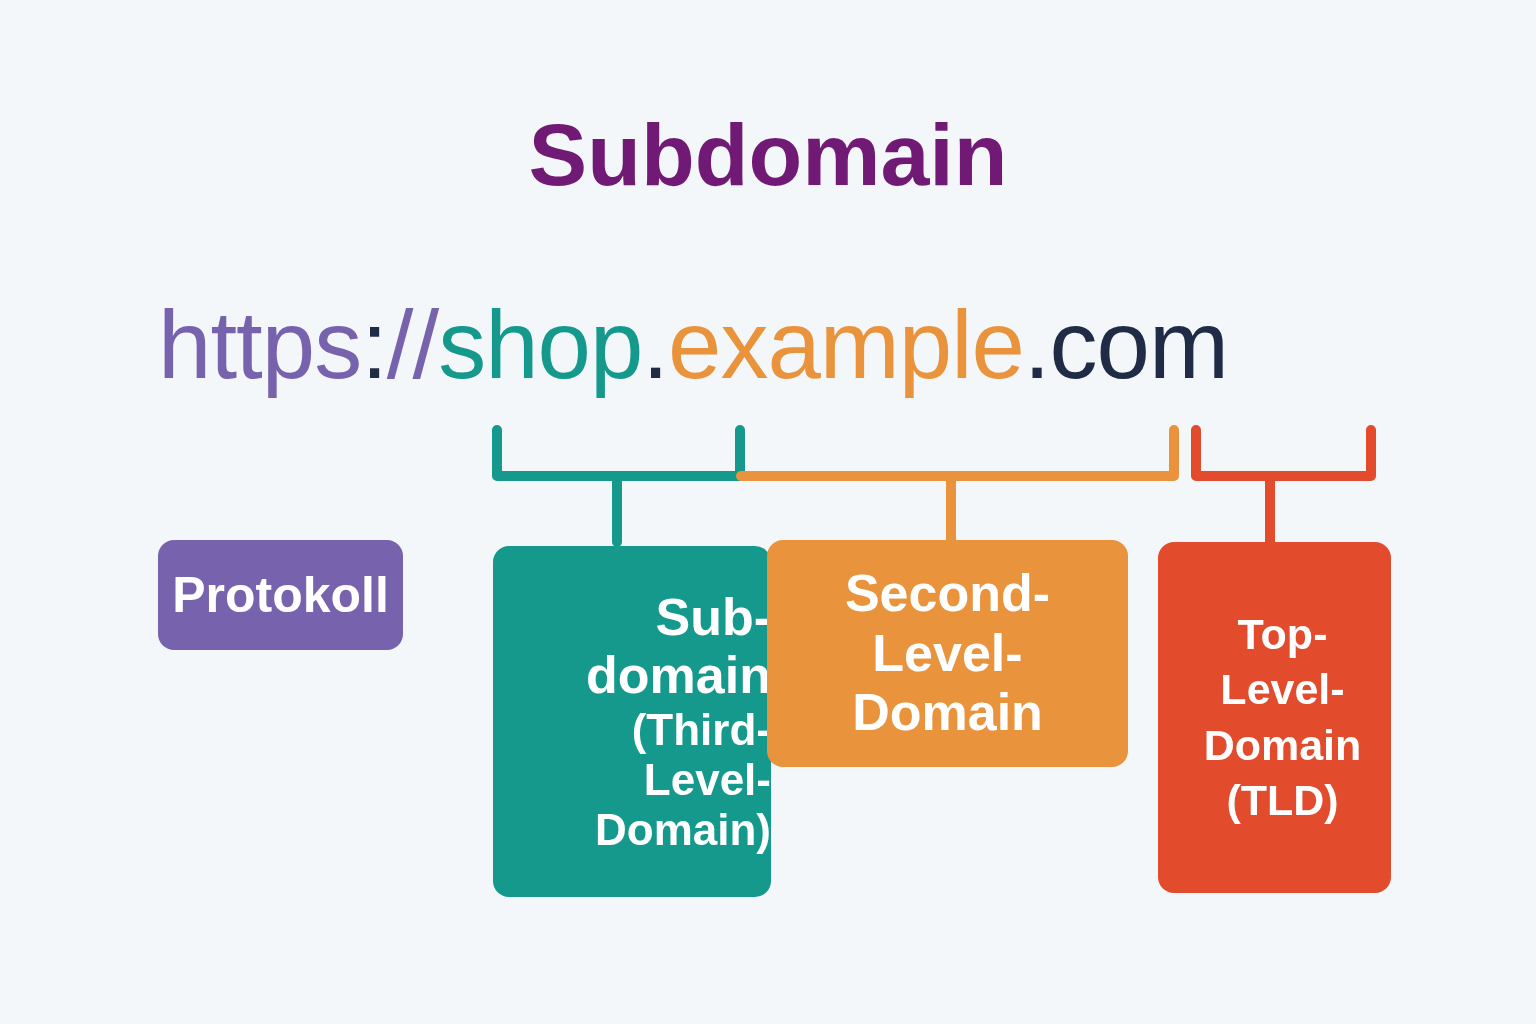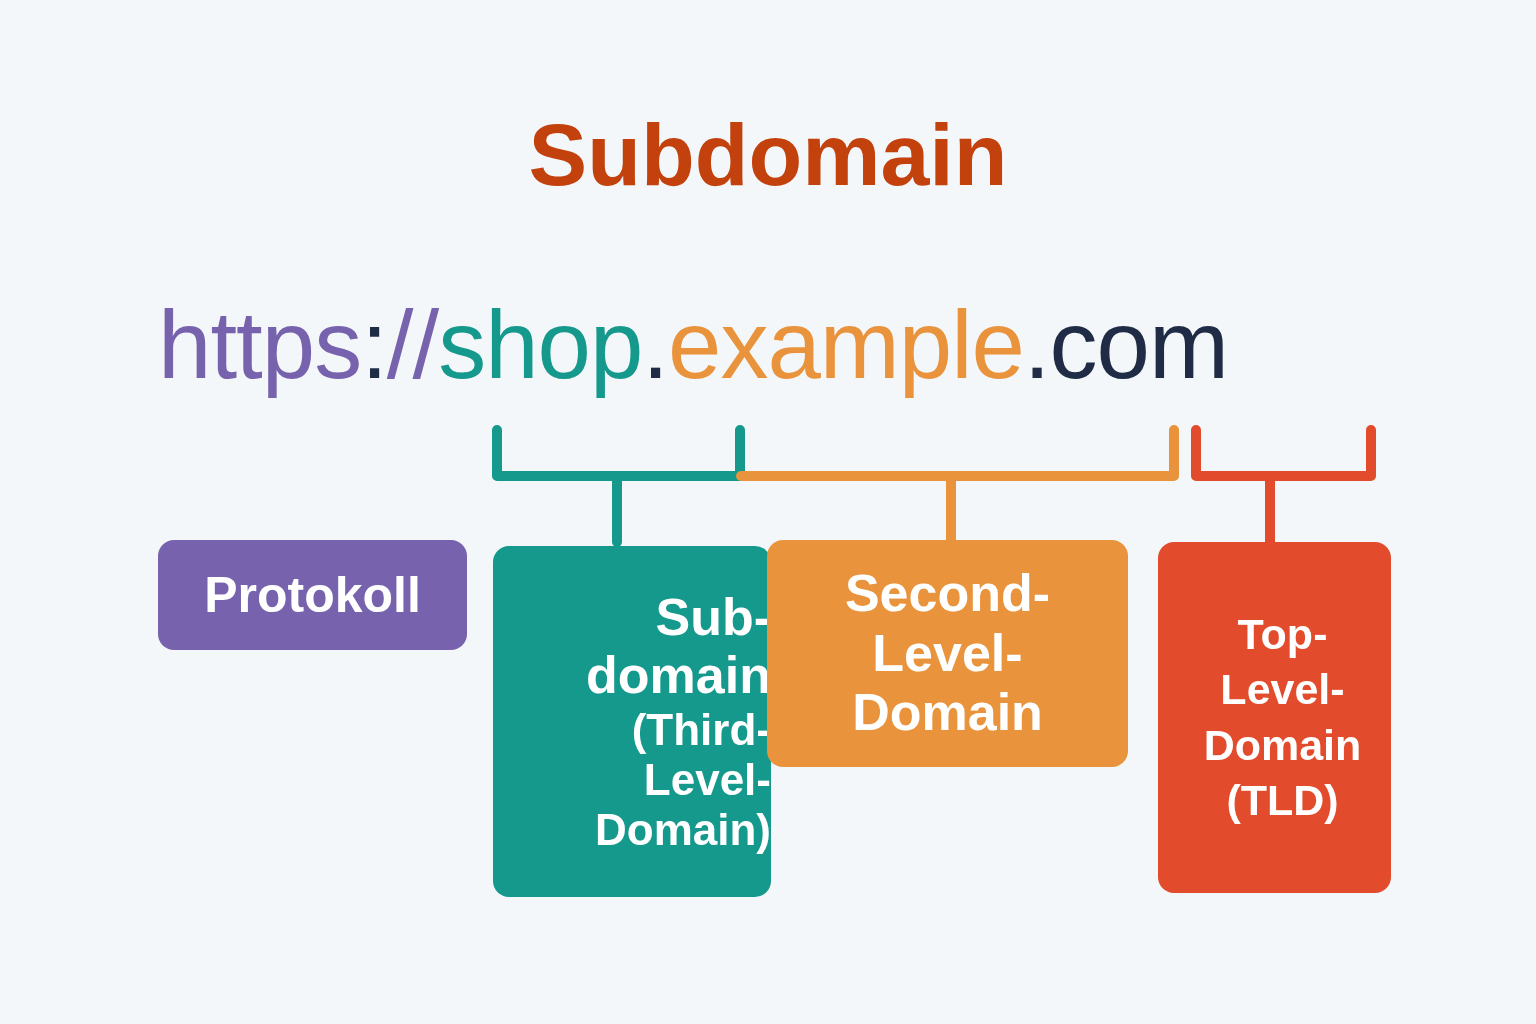--- a/index.html
+++ b/index.html
@@ -16,21 +16,21 @@
   }
   .title {
     position: absolute;
     left: 0;
     top: 104px;
     width: 100%;
     margin: 0;
     text-align: center;
     font-size: 88px;
     font-weight: 700;
-    color: #c2410c;
+    color: #701a75;
     letter-spacing: 0px;
   }
   .url-line {
     position: absolute;
     left: 158px;
     top: 290px;
     font-size: 96px;
     font-weight: 400;
     white-space: nowrap;
     letter-spacing: -1px;
@@ -48,21 +48,21 @@
     color: #ffffff;
     display: flex;
     flex-direction: column;
     align-items: center;
     justify-content: center;
     text-align: center;
     font-weight: 700;
   }
   .box-protocol {
     left: 158px;  top: 540px;
-    width: 309px; height: 110px;
+    width: 245px; height: 110px;
     font-size: 50px;
   }
   .box-subdomain {
     left: 493px;  top: 546px;
     width: 278px; height: 351px; align-items: flex-end;
   }
   .box-subdomain .ln-large { font-size: 52px; line-height: 1.12; }
   .box-subdomain .ln-small { font-size: 44px; line-height: 1.14; }
   .box-second-level {
     left: 767px;  top: 540px;

